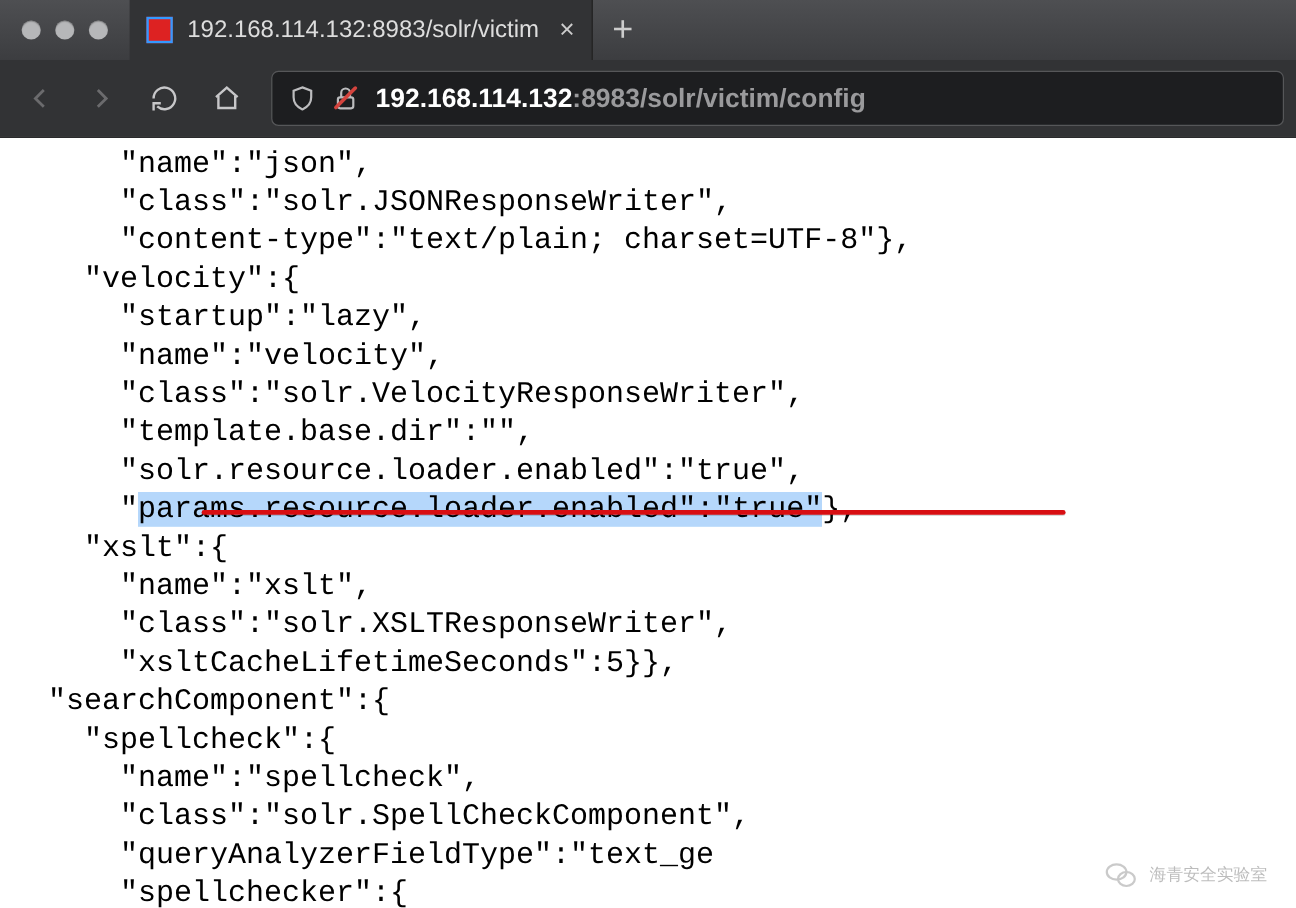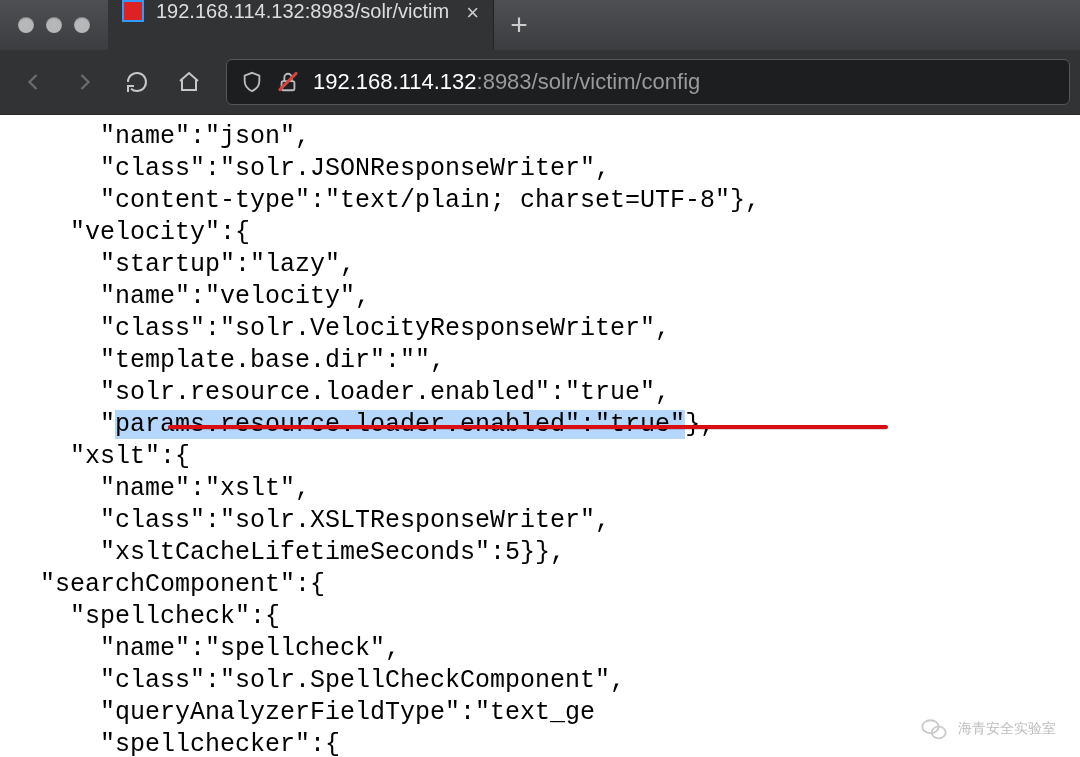--- a/index.html
+++ b/index.html
@@ -32,21 +32,21 @@
     align-items: stretch;
     height: 50px;
   }
   .tab {
     max-width: 430px;
     flex: 0 0 auto;
     width: 386px;
     background: #323335;
     color: #ddd;
     display: flex;
-    align-items: flex-start;
+    align-items: center;
     padding: 0 14px;
     font-size: 20px;
     gap: 12px;
     border-right: 1px solid #222;
     overflow: hidden;
     white-space: nowrap;
   }
   .tab .favicon {
     width: 22px; height: 22px;
     background: #d22; border: 2px solid #39f;
@@ -90,20 +90,21 @@
     background: #1d1e20;
     border: 1px solid #565759;
     border-radius: 6px;
     display: flex;
     align-items: center;
     padding: 0 14px;
     margin-left: 8px;
     gap: 14px;
     color: #cfcfd1;
     font-size: 22px;
+    font-weight: bold;
   }
   .shield-icon, .lock-icon { color: #bcbcbe; flex: none; display:flex; align-items:center; }
   .lock-icon { position: relative; }
   .lock-strike { position:absolute; width:26px; height:3px; background:#d4443e; transform: rotate(-45deg); left:-2px; top:9px; border-radius:2px; }
   .url-text { white-space: nowrap; overflow: hidden; }
   .url-strong { color: #fff; }
   .url-dim { color: #9a9a9c; }
 
   .content {
     padding: 6px 10px 10px 10px;

